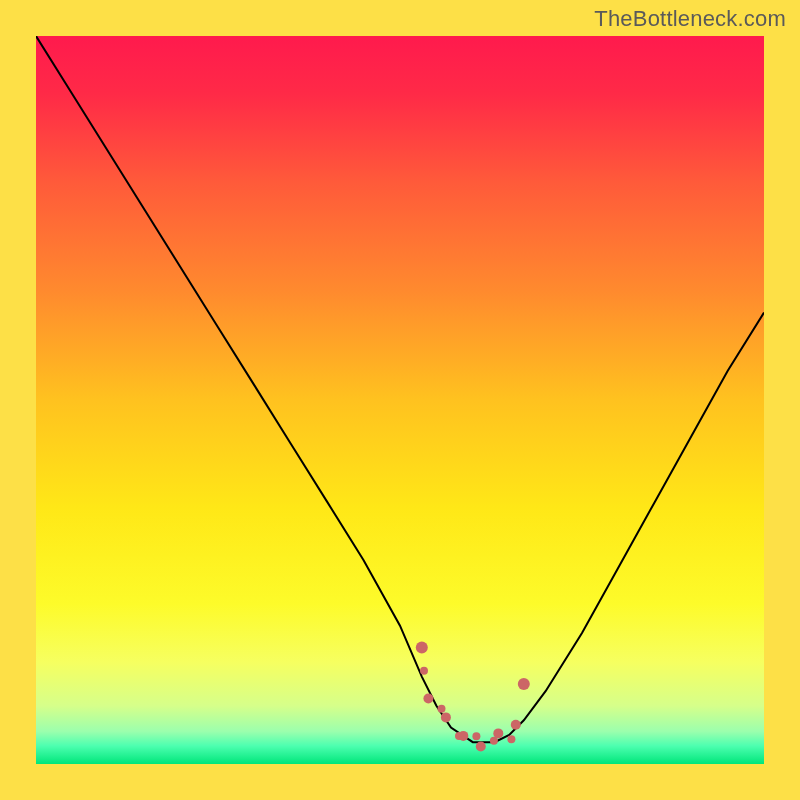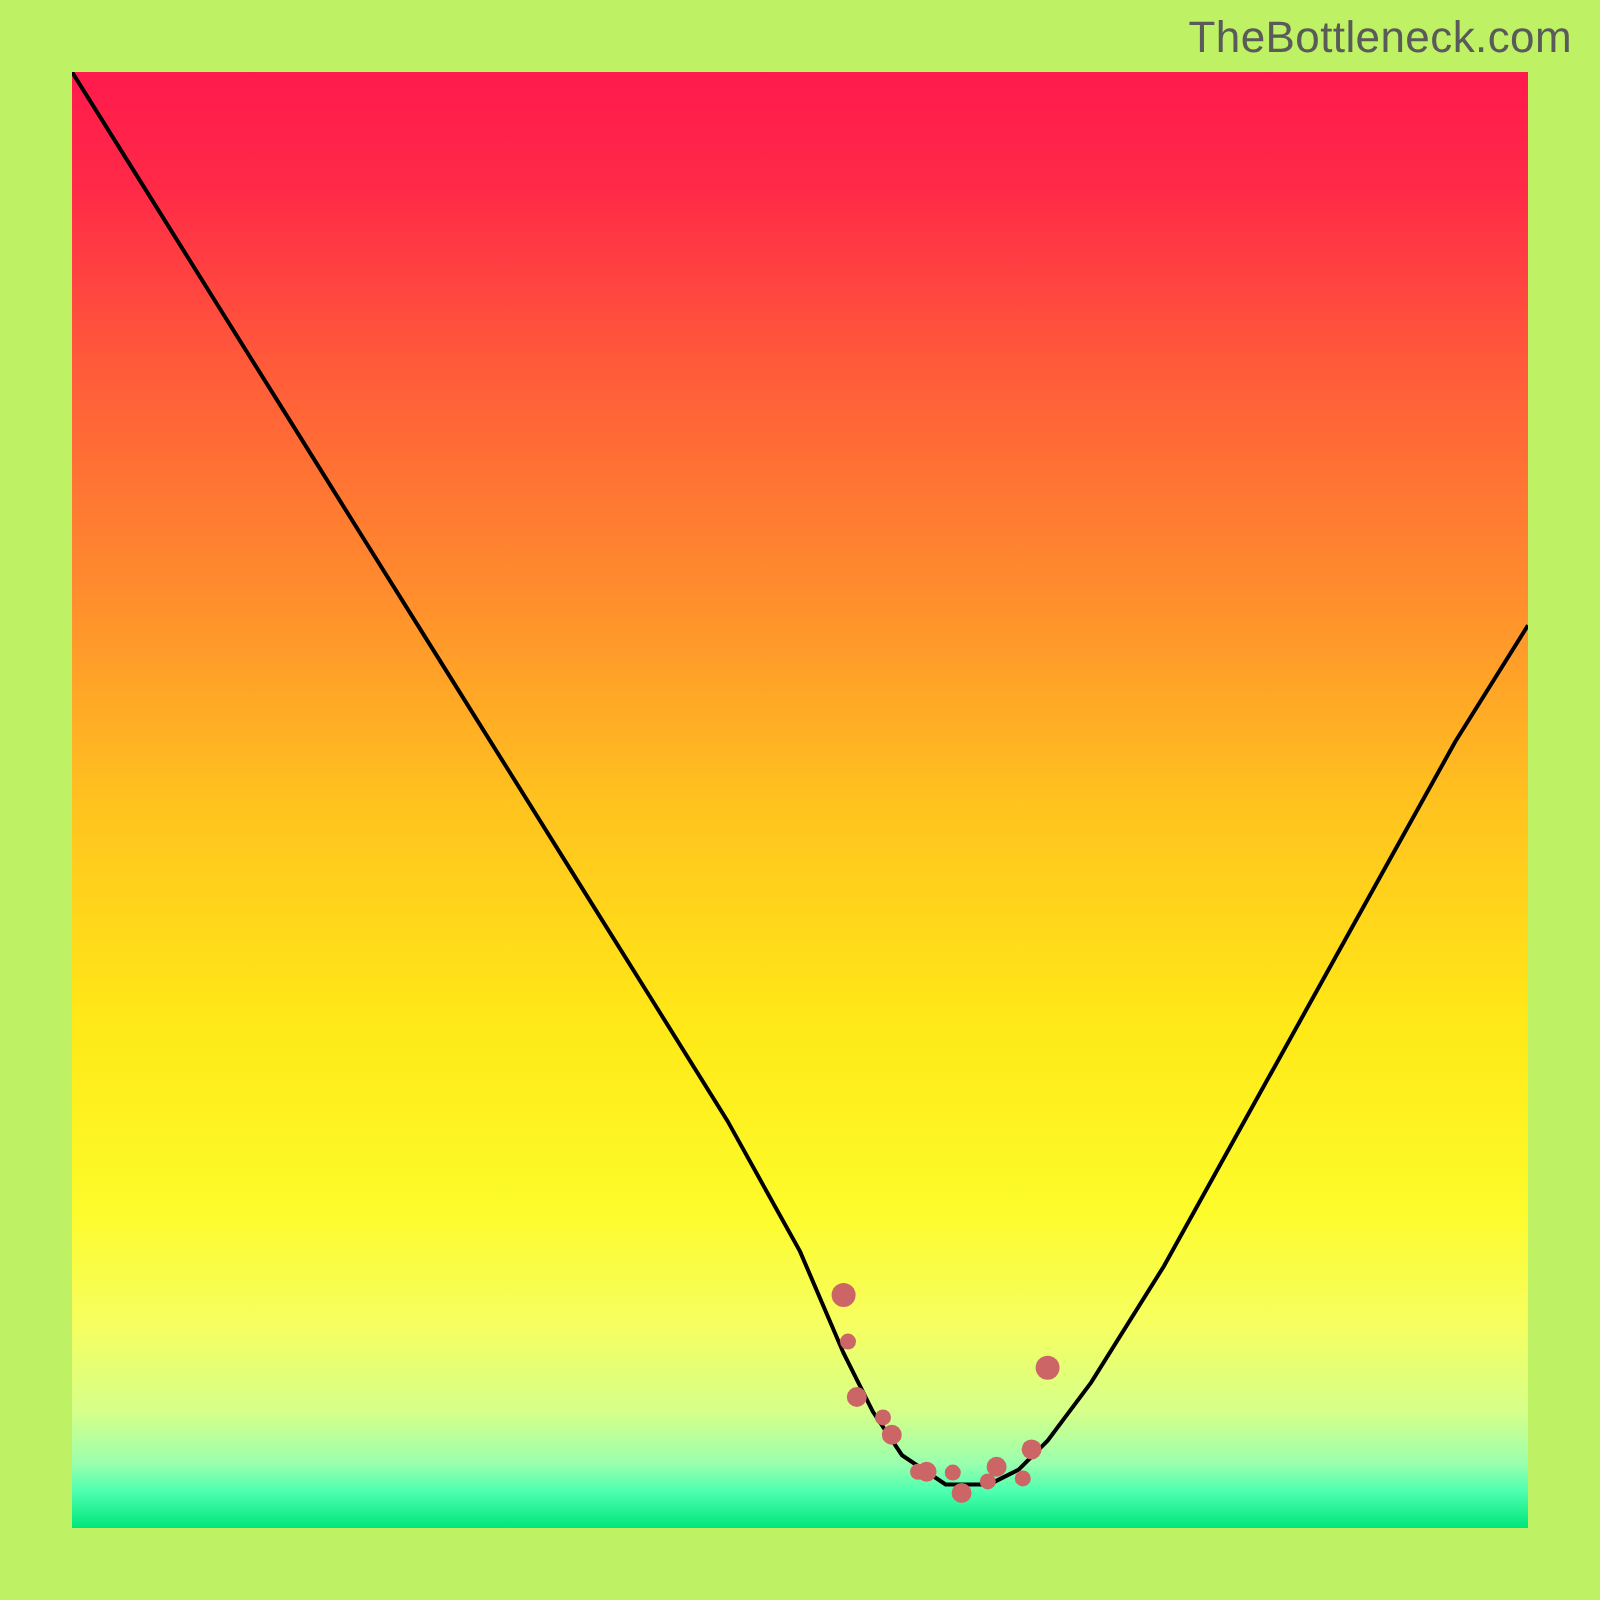--- a/index.html
+++ b/index.html
@@ -8,21 +8,21 @@
     width: 800px;
     height: 800px;
     overflow: hidden;
     background: #000;
     font-family: Arial, Helvetica, sans-serif;
   }
   .frame {
     position: relative;
     width: 800px;
     height: 800px;
-    background: #bef264;
+    background: #fde047;
   }
   .plot-area {
     position: absolute;
     left: 36px;
     top: 36px;
     width: 728px;
     height: 728px;
     overflow: hidden;
   }
   .gradient-bg {

